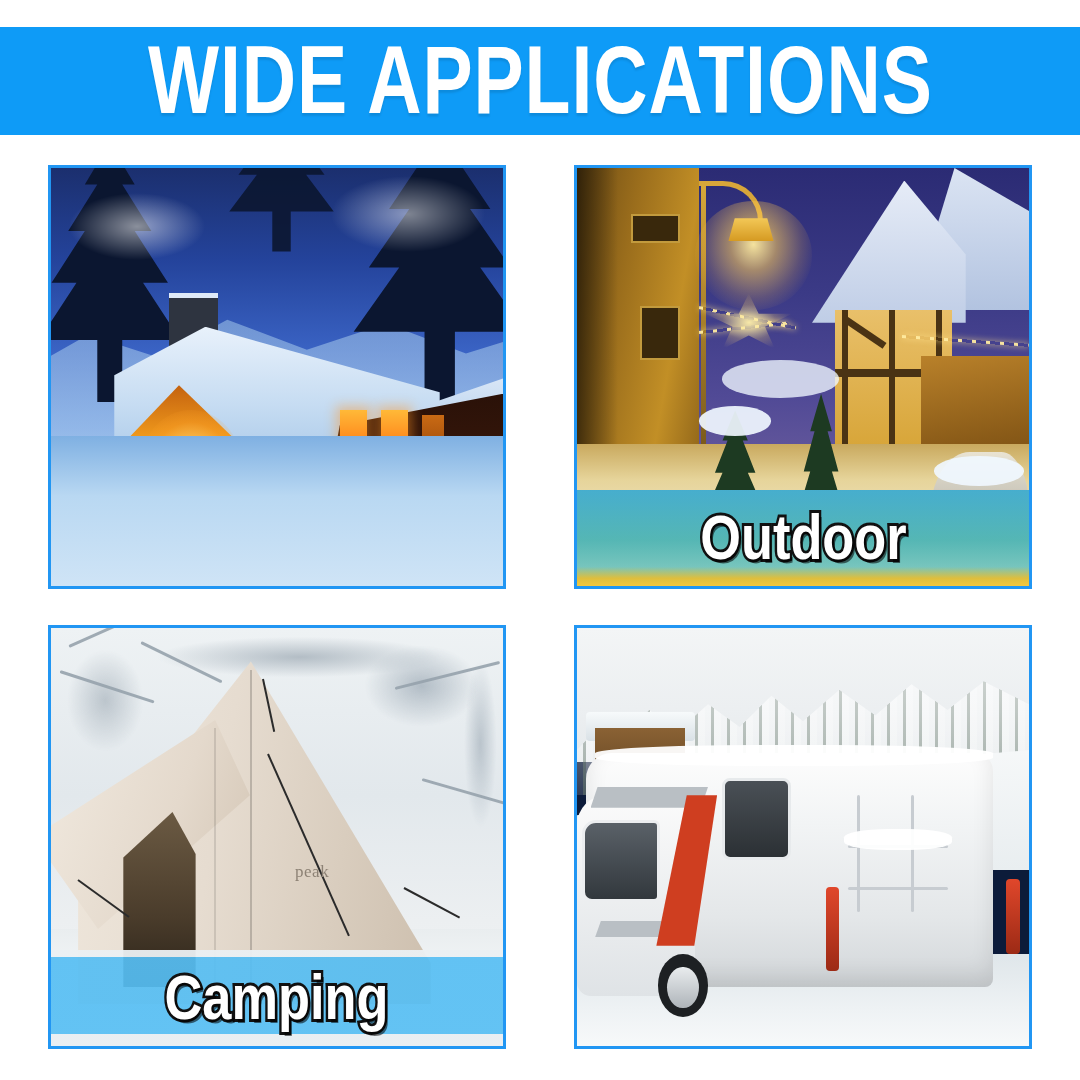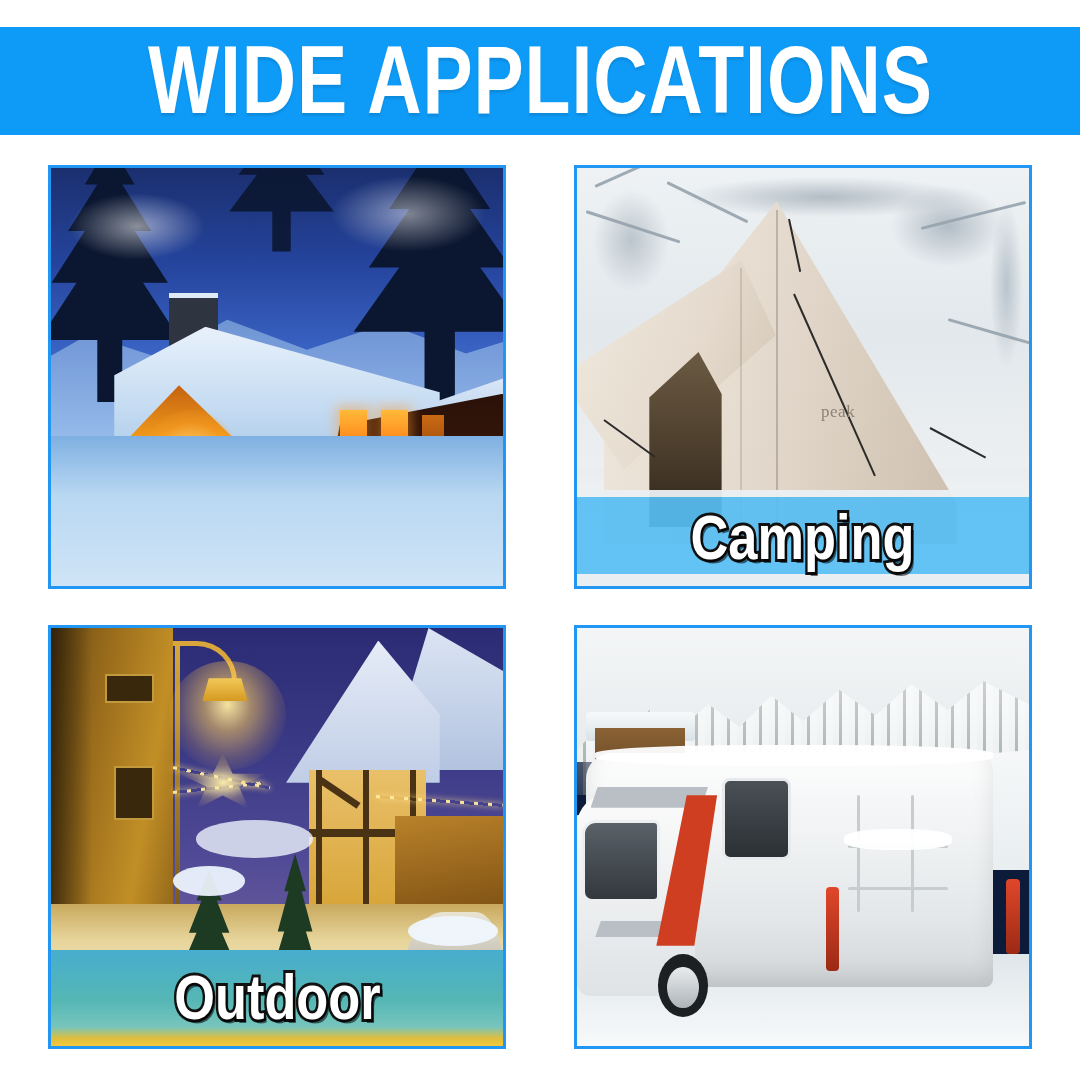--- a/index.html
+++ b/index.html
@@ -424,20 +424,65 @@
       <div class="rail" style="left:18%;top:82%;width:3px;height:10%;"></div>
       <div class="rail" style="left:30%;top:82%;width:3px;height:10%;"></div>
 
       <div class="home-snowfield"></div>
     </div>
 
   </div>
 
   <div class="tile">
     <div class="tile-photo">
+      <div class="out-sky"></div>
+
+      <div class="out-house-roof2"></div>
+      <div class="out-house-roof"></div>
+      <div class="out-timber">
+        <div class="out-timber-beam" style="left:6%;top:0;width:5%;height:100%;"></div>
+        <div class="out-timber-beam" style="left:46%;top:0;width:5%;height:100%;"></div>
+        <div class="out-timber-beam" style="left:86%;top:0;width:5%;height:100%;"></div>
+        <div class="out-timber-beam" style="left:0;top:44%;width:100%;height:6%;"></div>
+        <div class="out-timber-beam" style="left:8%;top:4%;width:42%;height:5%;transform:rotate(34deg);transform-origin:left center;"></div>
+      </div>
+      <div class="out-brick"></div>
+
+      <div class="out-wall-left"></div>
+      <div class="out-wall-left-shade"></div>
+      <div class="out-wall-win" style="left:12%;top:11%;width:10%;height:6%;"></div>
+      <div class="out-wall-win" style="left:14%;top:33%;width:8%;height:12%;"></div>
+
+      <div class="lamp-pole"></div>
+      <div class="lamp-arm"></div>
+      <div class="lamp-glow"></div>
+      <div class="lamp-shade"></div>
+
+      <div class="light-string" style="left:27%;top:33%;width:22%;transform:rotate(12deg);transform-origin:left center;"></div>
+      <div class="light-string" style="left:27%;top:39%;width:20%;transform:rotate(-6deg);transform-origin:left center;"></div>
+      <div class="light-string" style="left:72%;top:40%;width:28%;transform:rotate(4deg);transform-origin:left center;"></div>
+      <div class="star-light"></div>
+
+      <div class="out-snow-ground"></div>
+      <div class="out-bush" style="left:28%;top:58%;width:14%;height:24%;"></div>
+      <div class="out-bush" style="left:48%;top:54%;width:12%;height:30%;"></div>
+      <div class="out-snowcap" style="left:27%;top:57%;width:16%;height:7%;"></div>
+      <div class="out-snowcap" style="left:32%;top:46%;width:26%;height:9%;opacity:.85;"></div>
+      <div class="out-car"></div>
+      <div class="out-snowcap" style="right:1%;bottom:24%;width:20%;height:7%;"></div>
+    </div>
+
+    <div class="tile-band">
+      <div class="tile-band-fill" style="background:linear-gradient(180deg, rgba(60,170,205,.70) 0%, rgba(75,180,175,.72) 52%, rgba(120,200,190,.62) 80%, rgba(240,190,40,.85) 92%, rgba(250,200,55,.95) 100%), linear-gradient(180deg,#5fb6cf,#7dc3b6);"></div>
+      <div class="tile-label">Outdoor</div>
+    </div>
+  </div>
+
+  <div class="tile">
+    <div class="tile-photo">
       <div class="camp-bg"></div>
       <div class="camp-trees"></div>
 
       <div class="camp-branch" style="left:2%;top:10%;width:22%;height:3px;transform:rotate(18deg);"></div>
       <div class="camp-branch" style="left:4%;top:4%;width:16%;height:3px;transform:rotate(-24deg);"></div>
       <div class="camp-branch" style="left:20%;top:3%;width:20%;height:3px;transform:rotate(26deg);"></div>
       <div class="camp-branch" style="left:76%;top:14%;width:24%;height:3px;transform:rotate(-14deg);"></div>
       <div class="camp-branch" style="left:82%;top:36%;width:20%;height:3px;transform:rotate(16deg);"></div>
 
       <div class="camp-snowground"></div>
@@ -457,65 +502,20 @@
     </div>
 
     <div class="tile-band">
       <div class="tile-band-fill" style="background:linear-gradient(180deg, rgba(235,240,243,.95) 0 7%, rgba(86,190,243,.92) 7% 88%, rgba(232,238,242,.95) 88% 100%);"></div>
       <div class="tile-label">Camping</div>
     </div>
   </div>
 
   <div class="tile">
     <div class="tile-photo">
-      <div class="out-sky"></div>
-
-      <div class="out-house-roof2"></div>
-      <div class="out-house-roof"></div>
-      <div class="out-timber">
-        <div class="out-timber-beam" style="left:6%;top:0;width:5%;height:100%;"></div>
-        <div class="out-timber-beam" style="left:46%;top:0;width:5%;height:100%;"></div>
-        <div class="out-timber-beam" style="left:86%;top:0;width:5%;height:100%;"></div>
-        <div class="out-timber-beam" style="left:0;top:44%;width:100%;height:6%;"></div>
-        <div class="out-timber-beam" style="left:8%;top:4%;width:42%;height:5%;transform:rotate(34deg);transform-origin:left center;"></div>
-      </div>
-      <div class="out-brick"></div>
-
-      <div class="out-wall-left"></div>
-      <div class="out-wall-left-shade"></div>
-      <div class="out-wall-win" style="left:12%;top:11%;width:10%;height:6%;"></div>
-      <div class="out-wall-win" style="left:14%;top:33%;width:8%;height:12%;"></div>
-
-      <div class="lamp-pole"></div>
-      <div class="lamp-arm"></div>
-      <div class="lamp-glow"></div>
-      <div class="lamp-shade"></div>
-
-      <div class="light-string" style="left:27%;top:33%;width:22%;transform:rotate(12deg);transform-origin:left center;"></div>
-      <div class="light-string" style="left:27%;top:39%;width:20%;transform:rotate(-6deg);transform-origin:left center;"></div>
-      <div class="light-string" style="left:72%;top:40%;width:28%;transform:rotate(4deg);transform-origin:left center;"></div>
-      <div class="star-light"></div>
-
-      <div class="out-snow-ground"></div>
-      <div class="out-bush" style="left:28%;top:58%;width:14%;height:24%;"></div>
-      <div class="out-bush" style="left:48%;top:54%;width:12%;height:30%;"></div>
-      <div class="out-snowcap" style="left:27%;top:57%;width:16%;height:7%;"></div>
-      <div class="out-snowcap" style="left:32%;top:46%;width:26%;height:9%;opacity:.85;"></div>
-      <div class="out-car"></div>
-      <div class="out-snowcap" style="right:1%;bottom:24%;width:20%;height:7%;"></div>
-    </div>
-
-    <div class="tile-band">
-      <div class="tile-band-fill" style="background:linear-gradient(180deg, rgba(60,170,205,.70) 0%, rgba(75,180,175,.72) 52%, rgba(120,200,190,.62) 80%, rgba(240,190,40,.85) 92%, rgba(250,200,55,.95) 100%), linear-gradient(180deg,#5fb6cf,#7dc3b6);"></div>
-      <div class="tile-label">Outdoor</div>
-    </div>
-  </div>
-
-  <div class="tile">
-    <div class="tile-photo">
       <div class="rv-sky"></div>
       <div class="rv-forest"></div>
       <div class="rv-forest-snow"></div>
       <div class="rv-slope"></div>
 
       <div class="rv-shelter-roof"></div>
       <div class="rv-shelter"></div>
 
       <div class="rv-ground"></div>
 

